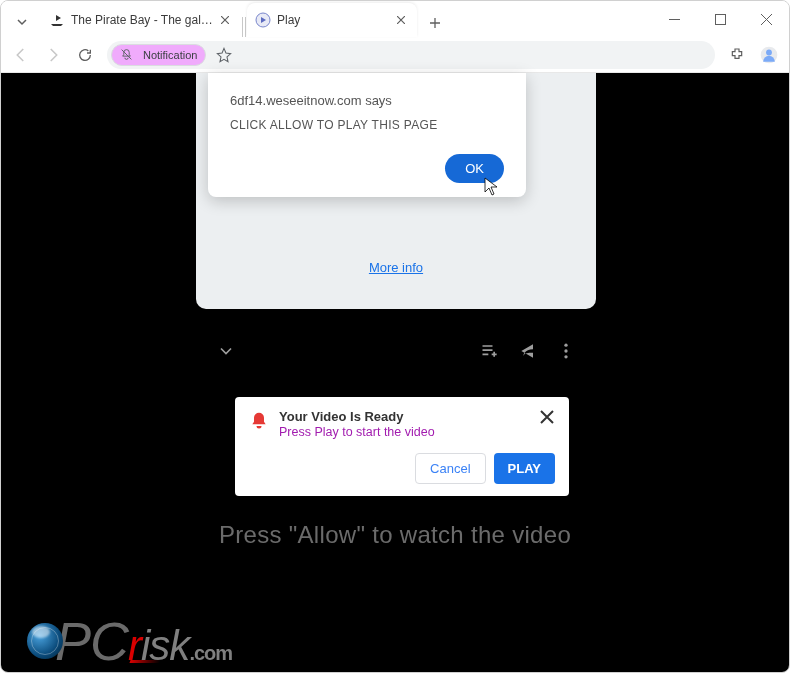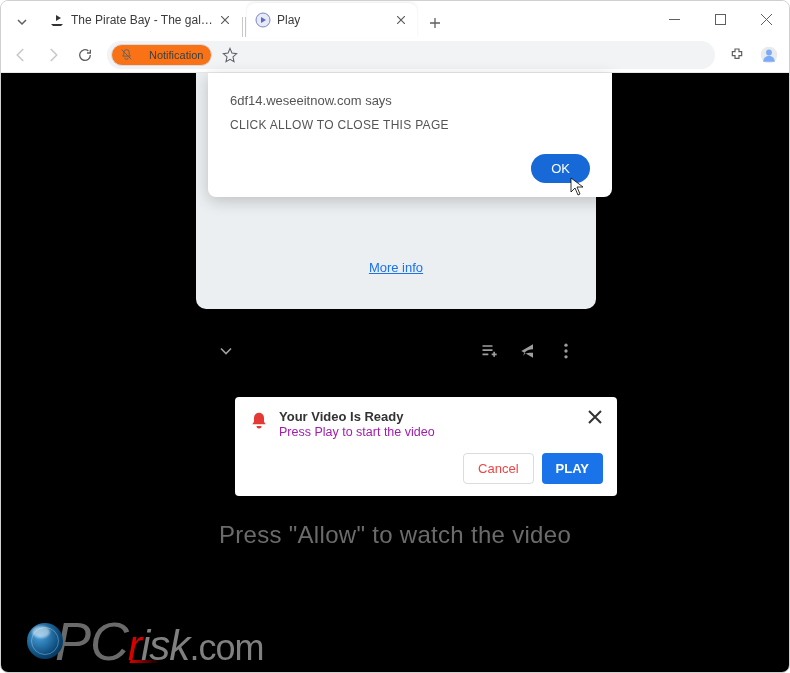--- a/index.html
+++ b/index.html
@@ -19,61 +19,61 @@
     .tab-sep { width: 1px; height: 20px; background: #c8c8c8; margin: 0 1px; }
     .favicon { width: 16px; height: 16px; margin-right: 6px; flex-shrink: 0; }
     .tab-title { font-size: 12px; color: #3c3c3c; white-space: nowrap; overflow: hidden; text-overflow: ellipsis; flex: 1; }
     .tab-close { width: 16px; height: 16px; display: flex; align-items: center; justify-content: center; color: #5f5f5f; flex-shrink: 0; border-radius: 50%; }
     .new-tab { width: 28px; height: 28px; display: flex; align-items: center; justify-content: center; color: #5f5f5f; margin-left: 4px; }
     
     .toolbar { height: 36px; display: flex; align-items: center; padding: 0 6px; gap: 4px; background: #fff; border-bottom: 1px solid #e8e8e8; }
     .tb-btn { width: 28px; height: 28px; display: flex; align-items: center; justify-content: center; color: #5f5f5f; border-radius: 50%; }
     .tb-btn.disabled { opacity: 0.35; }
     .url-bar { flex: 1; height: 28px; background: #f1f3f4; border-radius: 14px; display: flex; align-items: center; padding: 0 4px; margin: 0 4px; }
-    .notif-chip { display: flex; align-items: center; height: 22px; background: #f97316; border: 1px solid #dadce0; border-radius: 11px; padding: 8px 8px; margin-right: 6px; gap: 16px; }
+    .notif-chip { display: flex; align-items: center; height: 22px; background: #f0abfc; border: 1px solid #dadce0; border-radius: 11px; padding: 8px 8px; margin-right: 6px; gap: 10px; }
     .notif-chip-text { font-size: 11px; color: #3c4043; white-space: nowrap; overflow: hidden; max-width: 60px; text-overflow: clip; }
     .url-text { font-size: 13px; color: #5f6368; white-space: nowrap; overflow: hidden; text-overflow: ellipsis; flex: 1; }
     .star-btn { width: 24px; height: 24px; display: flex; align-items: center; justify-content: center; color: #5f6368; }
     
     .content { position: relative; background: #000; height: 601px; }
     
     .gray-card { position: absolute; left: 195px; top: 0; width: 400px; height: 236px; background: #eceff1; border-radius: 0 0 10px 10px; }
-    .js-alert { position: absolute; left: 207px; top: 0; width: 404px; background: #fff; border-radius: 0 0 8px 8px; padding: 20px 22px 14px; box-shadow: 0 4px 16px rgba(0,0,0,0.2); }
+    .js-alert { position: absolute; left: 207px; top: 0; width: 318px; background: #fff; border-radius: 0 0 8px 8px; padding: 20px 22px 14px; box-shadow: 0 4px 16px rgba(0,0,0,0.2); }
     .alert-title { font-size: 13px; color: #555; margin-bottom: 10px; }
     .alert-body { font-size: 12px; color: #555; letter-spacing: 0.3px; }
     .alert-btns { display: flex; justify-content: flex-end; margin-top: 22px; position: relative; }
     .ok-btn { background: #1669d6; color: #fff; border: none; border-radius: 16px; padding: 7px 20px; font-size: 13px; font-weight: 500; }
     .cursor { position: absolute; right: 4px; bottom: -14px; }
     .more-info { text-align: center; color: #1a73e8; font-size: 13px; margin-top: 54px; text-decoration: underline; }
     
     .player-controls { position: absolute; left: 195px; top: 258px; width: 400px; height: 40px; display: flex; align-items: center; color: #9e9e9e; gap: 18px; }
     .pc-expand { margin-left: 20px; }
     .pc-spacer { flex: 1; }
     .pc-end { display: flex; gap: 18px; margin-right: 20px; }
     
-    .video-dialog { position: absolute; left: 234px; top: 324px; width: 382px; background: #fff; border-radius: 4px; padding: 12px 14px; box-shadow: 0 2px 10px rgba(0,0,0,0.3); }
+    .video-dialog { position: absolute; left: 234px; top: 324px; width: 334px; background: #fff; border-radius: 4px; padding: 12px 14px; box-shadow: 0 2px 10px rgba(0,0,0,0.3); }
     .vd-row { display: flex; align-items: flex-start; gap: 10px; }
     .bell-icon { width: 20px; height: 20px; flex-shrink: 0; margin-top: 2px; }
     .vd-text { flex: 1; }
     .vd-title { font-size: 13px; font-weight: 700; color: #333; }
     .vd-sub { font-size: 12.5px; color: #a21caf; margin-top: 1px; }
     .vd-close { width: 16px; height: 16px; color: #333; flex-shrink: 0; }
     .vd-btns { display: flex; justify-content: flex-end; gap: 8px; margin-top: 14px; }
-    .cancel-btn { background: #fff; border: 1px solid #dadce0; color: #ef4444; border-radius: 4px; padding: 7px 14px; font-size: 13px; font-weight: 500; }
+    .cancel-btn { background: #fff; border: 1px solid #dadce0; color: #3b82f6; border-radius: 4px; padding: 7px 14px; font-size: 13px; font-weight: 500; }
     .play-btn { background: #1a73e8; color: #fff; border: none; border-radius: 4px; padding: 7px 14px; font-size: 13px; font-weight: 700; }
     
     .big-text { position: absolute; left: 0; top: 448px; width: 100%; text-align: center; color: #6b6b6b; font-size: 24px; font-weight: 400; letter-spacing: 0.3px; }
     
     .watermark { position: absolute; left: 26px; bottom: 6px; display: flex; align-items: baseline; }
     .wm-badge { width: 36px; height: 36px; border-radius: 50%; position: relative; background: radial-gradient(circle at 35% 35%, #4aa3df 0%, #0a4a7a 60%, #021f33 100%); margin-right: -8px; align-self: center; overflow: hidden; }
     .wm-badge::after { content:''; position:absolute; inset:4px; border-radius:50%; border:1px solid rgba(255,255,255,0.3); }
     .wm-badge-gloss { position:absolute; top:3px; left:5px; width:18px; height:12px; background: rgba(255,255,255,0.5); border-radius: 50%; filter: blur(1px); }
     .wm-text { font-size: 42px; font-weight: 400; font-style: italic; color: #808080; font-family: Arial, sans-serif; letter-spacing: -1px; line-height: 1; }
     .wm-text .lead { font-size: 54px; color: #6a6a6a; }
-    .wm-domain { font-style: normal; font-size: 36px; }
+    .wm-domain { font-style: normal; font-size: 20px; font-weight: bold; }
     .wm-r { color: #d90000; position: relative; }
     .wm-r::after { content:''; position:absolute; left:2px; bottom:6px; width:30px; height:3px; background: linear-gradient(90deg, #d90000, transparent); transform: skewX(-20deg); }
   </style>
 </head>
 <body>
 
 <div class="title-bar">
   <div class="title-spacer"></div>
   <div class="win-controls">
     <div class="win-btn">
@@ -176,21 +176,21 @@
 
 </div>
 
 <div class="content">
   <div class="gray-card">
     <div class="more-info" style="position:absolute; bottom:34px; left:0; right:0;">More info</div>
   </div>
 
   <div class="js-alert">
     <div class="alert-title">6df14.weseeitnow.com says</div>
-    <div class="alert-body">CLICK ALLOW TO CLOSE THIS PAGE</div>
+    <div class="alert-body">CLICK ALLOW TO PLAY THIS PAGE</div>
     <div class="alert-btns">
       <button class="ok-btn">OK</button>
       <svg class="cursor" width="16" height="20" viewBox="0 0 16 20">
           <path d="M1 1l0 14 4-4 3 7 2-1-3-7h6z" fill="#fff" stroke="#000" stroke-width="0.8"></path>
         </svg>
     </div>
   </div>
 
   <div class="player-controls">
     <svg class="pc-expand" width="20" height="20" viewBox="0 0 24 24">

